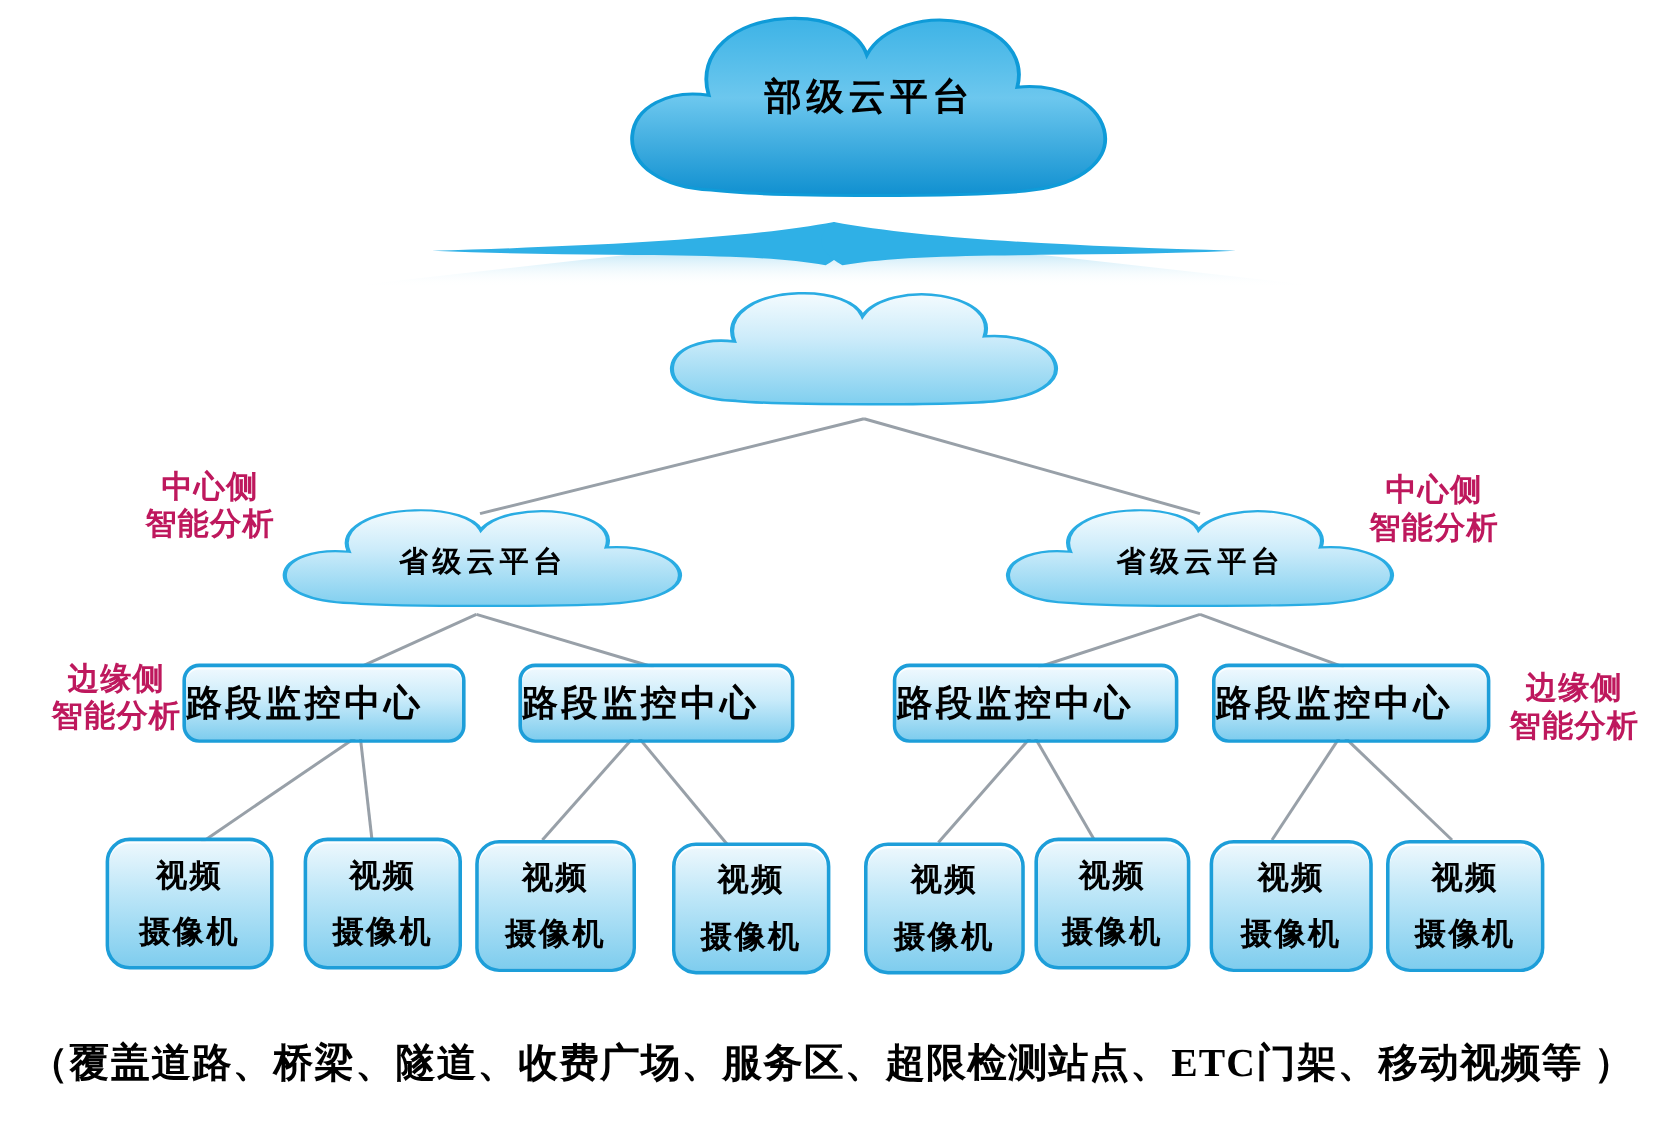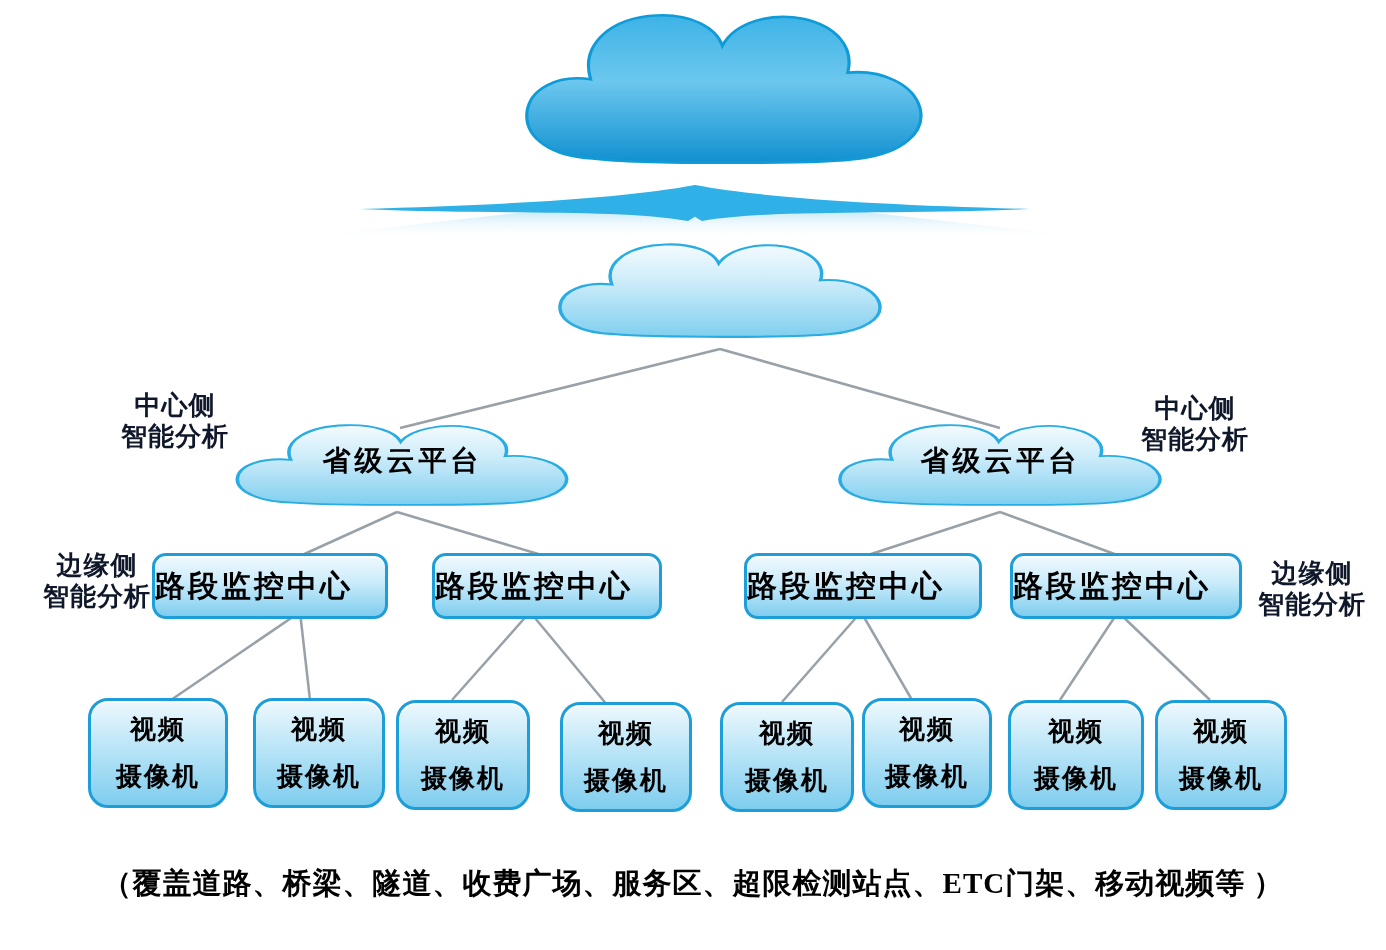--- a/index.html
+++ b/index.html
@@ -10,48 +10,48 @@
   svg{display:block;}
   .overlay{position:absolute;left:0;top:0;width:1386px;height:950px;z-index:1;}
   .cloud{position:absolute;z-index:2;}
   .cloud svg{position:absolute;left:0;top:0;width:100%;height:100%;}
   .cloud-label{
     position:absolute;left:0;width:100%;text-align:center;
     font-weight:bold;color:#000;letter-spacing:4px;
   }
   .cloud-label.big{top:58px;font-size:31px;}
   .cloud-label.mid{top:40px;font-size:29px;}
-  .cloud-label.prov{top:24px;font-size:28px;}
+  .cloud-label.prov{top:34px;font-size:24px;}
   .shadow-swoosh{position:absolute;left:290px;top:183px;width:820px;height:58px;z-index:1;}
   .monitor-box{
     position:absolute;height:60px;z-index:2;
     background:linear-gradient(180deg,#f0f9fe 0%,#c9ebfa 45%,#7fcdee 100%);
     border:3px solid #1d9ed9;border-radius:14px;
     display:flex;align-items:center;
     font-weight:bold;font-size:30px;color:#000;letter-spacing:3px;
     box-shadow:inset 0 2px 0 rgba(255,255,255,.8);
   }
   .camera-box{
     position:absolute;height:104px;z-index:2;
     background:linear-gradient(180deg,#eef8fd 0%,#bfe7f8 40%,#7fcdee 100%);
     border:3px solid #1d9ed9;border-radius:20px;
     display:flex;flex-direction:column;align-items:center;justify-content:space-evenly;
     font-weight:bold;font-size:26px;color:#000;letter-spacing:2px;
     box-shadow:inset 0 2px 0 rgba(255,255,255,.8);
   }
   .side-label{
     position:absolute;z-index:2;text-align:center;font-weight:bold;
-    color:#0f172a;line-height:31px;font-size:26px;letter-spacing:1px;
+    color:#be185d;line-height:31px;font-size:26px;letter-spacing:1px;
   }
   .caption{
     position:absolute;z-index:2;width:100%;text-align:center;
     font-weight:bold;color:#000;
   }
   .caption.title{top:818px;font-size:30px;letter-spacing:3px;}
-  .caption.subtitle{top:864px;font-size:29px;letter-spacing:1px;}
+  .caption.subtitle{top:864px;font-size:33px;letter-spacing:1px;}
 </style>
 </head>
 <body>
 
 <div class="stage">
 
   <svg width="0" height="0" style="position:absolute">
     <defs>
       <linearGradient id="bigCloudGrad" x1="0" y1="0" x2="0" y2="1">
         <stop offset="0" stop-color="#3db3e6"></stop>
@@ -86,20 +86,21 @@
       <line x1="861" y1="612" x2="912" y2="700"></line>
       <line x1="1118" y1="612" x2="1060" y2="700"></line>
       <line x1="1118" y1="612" x2="1210" y2="700"></line>
     </g>
   </svg>
 
   <div class="cloud" style="left:512px;top:2px;width:425px;height:185px;">
     <svg viewBox="0 0 400 220" preserveAspectRatio="none">
       <path d="M 76,186 C 38,184 12,162 14,132 C 16,104 42,86 74,92 C 64,50 94,18 136,16 C 168,14 192,30 198,52 C 210,24 244,12 274,20 C 306,29 322,54 316,84 C 348,80 378,98 384,126 C 390,156 366,180 328,186 C 288,193 120,193 76,186 Z" fill="url(#bigCloudGrad)" stroke="#0f9bd8" stroke-width="3"></path>
     </svg>
+    <div class="cloud-label big">部级云平台</div>
   </div>
 
   <svg class="shadow-swoosh" viewBox="0 0 820 58" preserveAspectRatio="none">
     <path d="M405,10 L815,56 L-5,56 Z" fill="url(#fadeGrad)"></path>
     <path d="M405,2 C330,16 210,22 70,26 C215,32 330,26 398,38 C420,26 420,12 405,2 Z" fill="#2fb0e6"></path>
     <path d="M405,2 C480,16 600,22 740,26 C595,32 480,26 412,38 C390,26 390,12 405,2 Z" fill="#2fb0e6"></path>
   </svg>
 
   <div class="cloud" style="left:548px;top:236px;width:345px;height:116px;">
     <svg viewBox="0 0 400 220" preserveAspectRatio="none">

